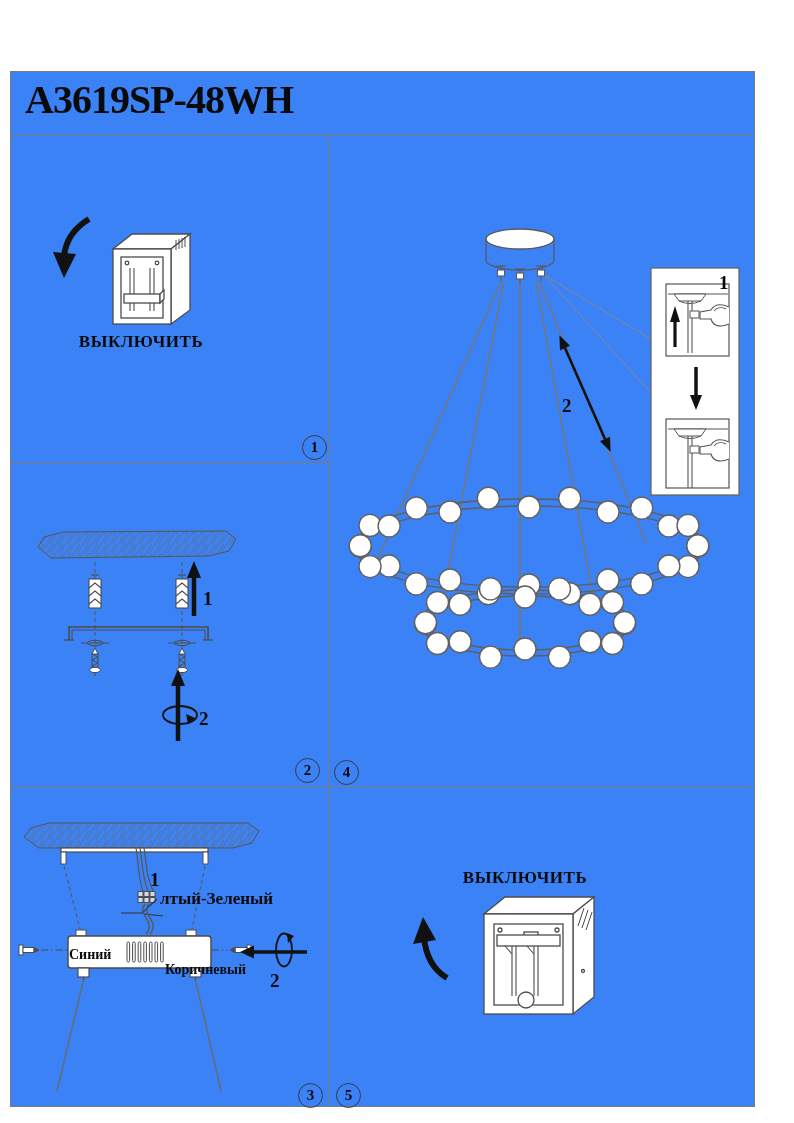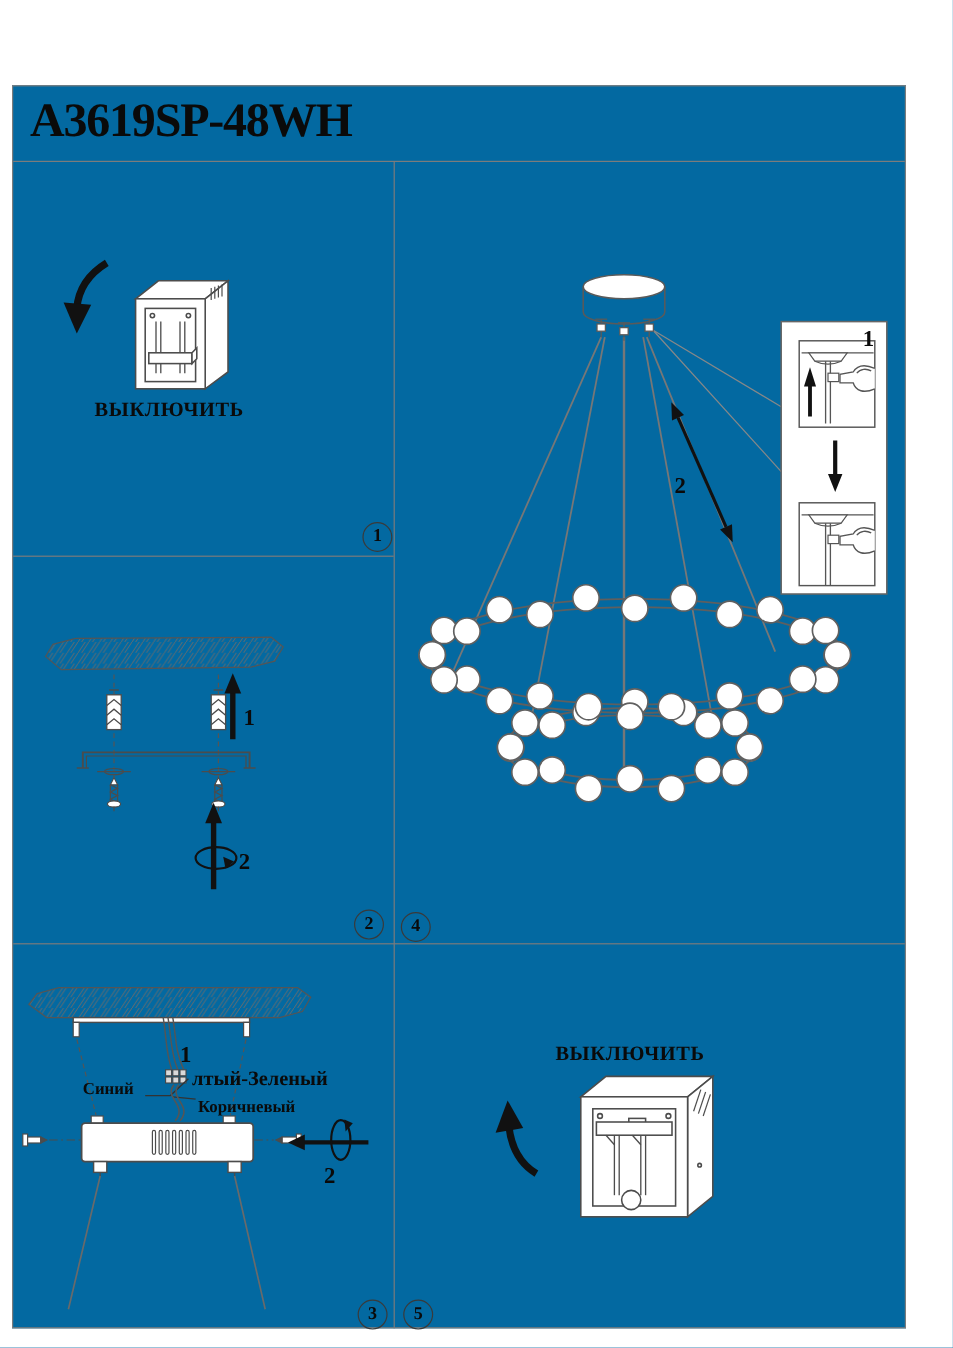--- a/index.html
+++ b/index.html
@@ -1,32 +1,32 @@
 <!DOCTYPE html>
 <html><head>
 <meta charset="utf-8">
 <style>
   html,body{margin:0;padding:0;}
   body{width:794px;height:1123px;background:#ffffff;position:relative;
        font-family:"Liberation Serif",serif;color:#0a0a0a;overflow:hidden;}
   .frame{position:absolute;left:10px;top:71px;width:745px;height:1036px;
-         border:1px solid #7c7c7c;box-sizing:border-box;background:#0369a1;}
+         border:1px solid #7c7c7c;box-sizing:border-box;background:#3b82f6;}
   .titlebox{position:absolute;left:0;top:0;width:100%;height:63px;
             border-bottom:1px solid #7c7c7c;box-sizing:border-box;}
   .title{position:absolute;left:14px;top:4px;font-weight:bold;font-size:40px;
          letter-spacing:-1px;white-space:nowrap;}
   .vdiv{position:absolute;left:317px;top:63px;width:1px;height:972px;background:#7c7c7c;}
   .hleft{position:absolute;left:0;top:391px;width:317px;height:1px;background:#7c7c7c;}
   .hfull{position:absolute;left:0;top:714px;width:743px;height:1px;background:#7c7c7c;}
   .panel{position:absolute;}
   .panel svg{position:absolute;left:0;top:0;display:block;}
   .lbl{position:absolute;font-weight:bold;white-space:nowrap;}
   .cap{font-size:17px;letter-spacing:.5px;}
   .num{font-size:19px;}
-  .wire{font-size:14px;}
+  .wire{font-size:14px;margin-top:46px;}
   .wire-sm{font-size:17px;}
   .cnum{position:absolute;width:23px;height:23px;border:1.4px solid #3a3a3a;
         border-radius:50%;text-align:center;line-height:23px;font-weight:bold;
         font-size:15px;background:transparent;}
   .ctr{text-align:center;}
 </style>
 </head>
 <body>
 
 <div class="frame">

